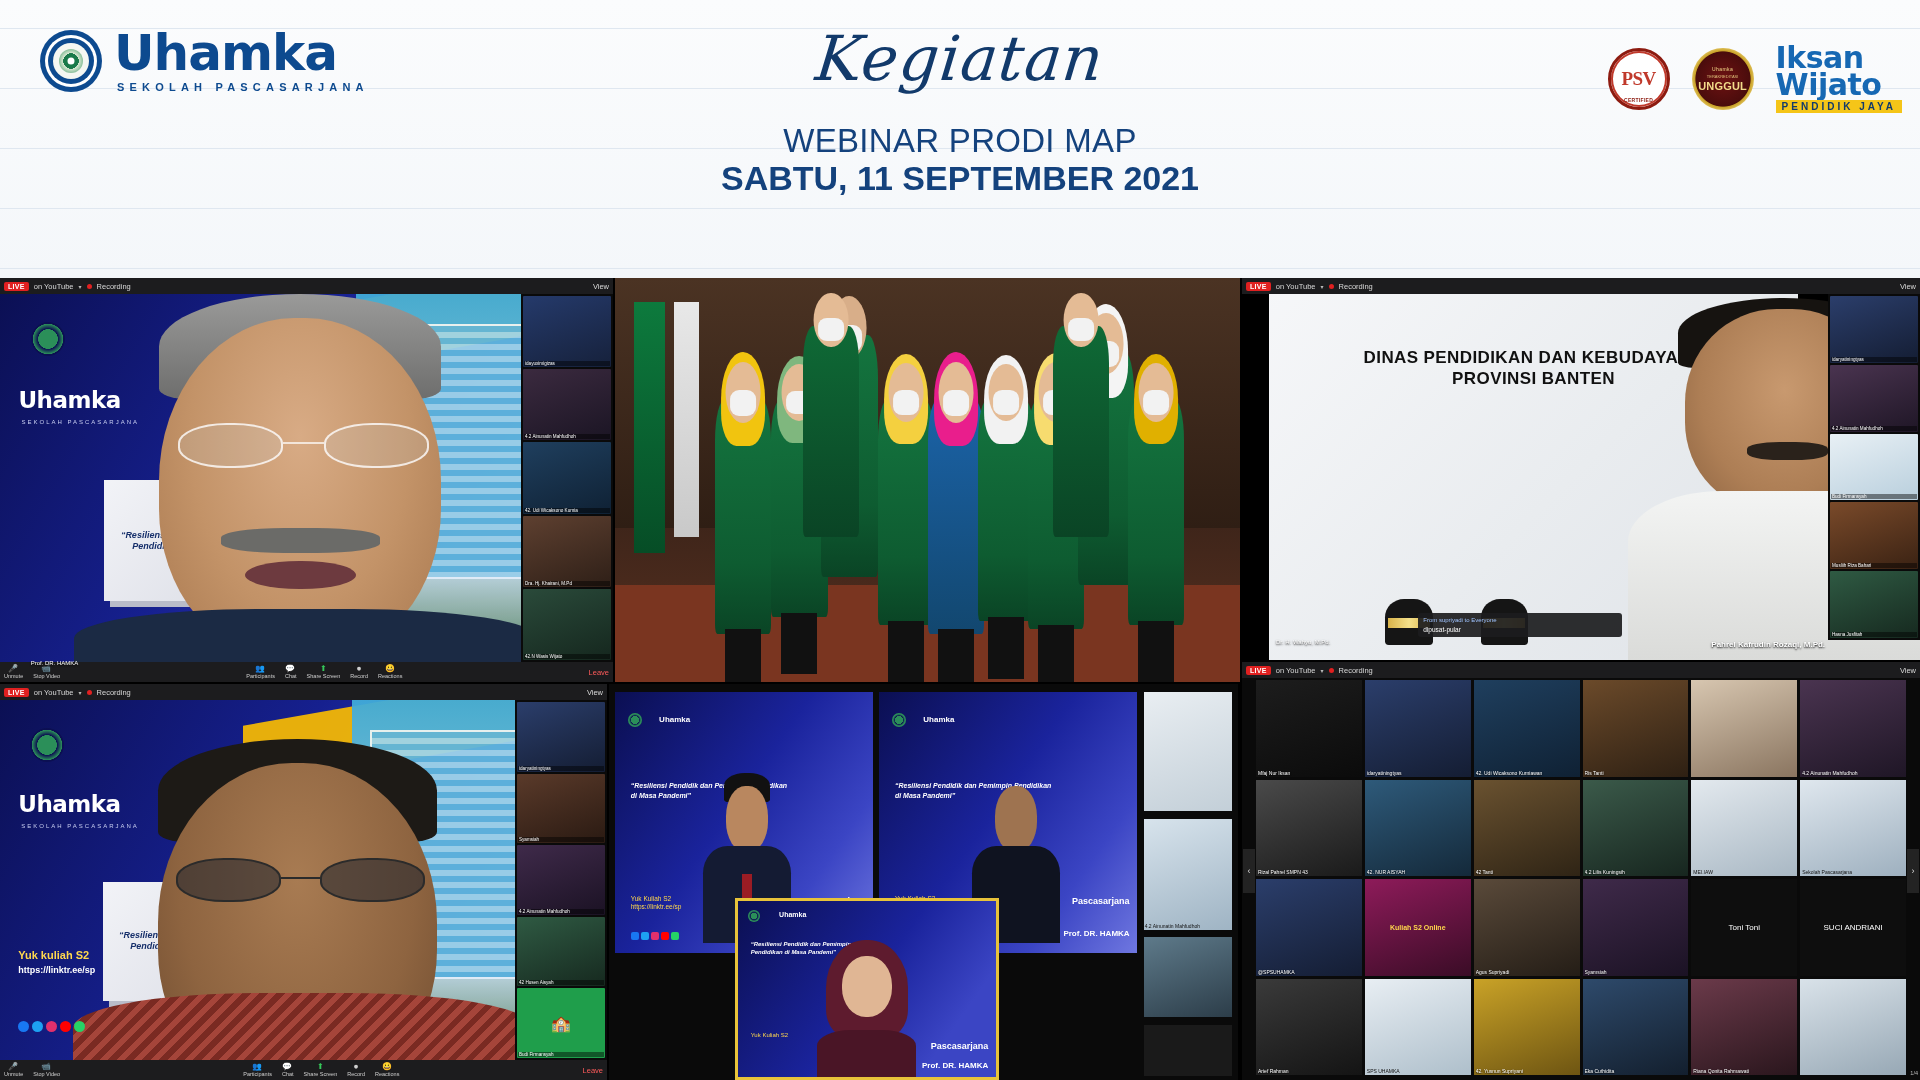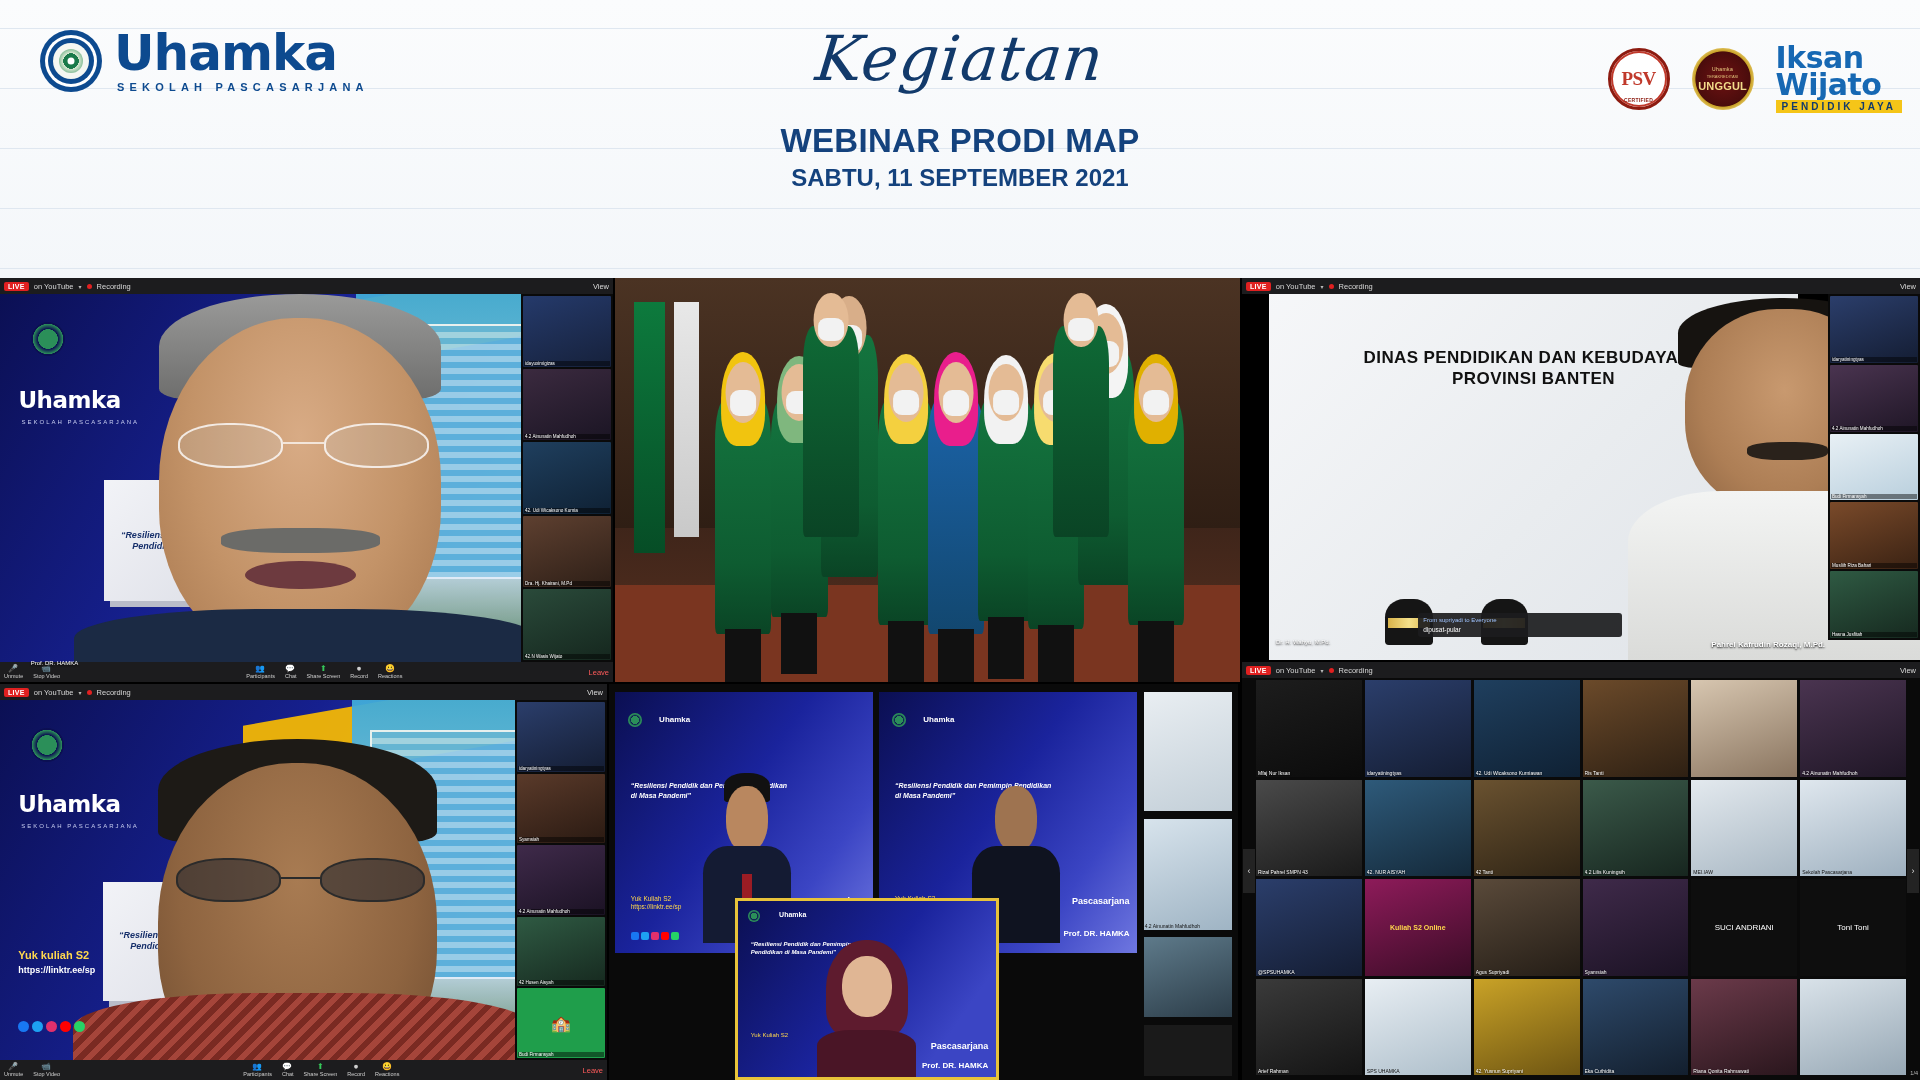--- a/index.html
+++ b/index.html
@@ -74,28 +74,28 @@
     font-size:62px; color:#123a6b;
     letter-spacing:1px;
     transform:skewX(-6deg);
   }
 
   .title-block {
     position:absolute; left:0; top:122px; width:1920px; text-align:center;
     color:#14427d;
   }
   .title-block .t1 {
-    font-size:33px; font-weight:bold; letter-spacing:.3px; line-height:38px;
+    font-size:33px; font-weight:normal; letter-spacing:.3px; line-height:38px;
   }
   .title-block .t2 {
     font-size:30px; font-weight:bold; letter-spacing:.2px; line-height:36px;
     white-space:nowrap;
   }
   .title-block .t3 {
-    font-size:24px; font-weight:bold; line-height:36px;
+    font-size:34px; font-weight:bold; line-height:36px;
   }
 
   .right-logos {
     position:absolute; right:18px; top:44px; display:flex; align-items:center; gap:22px;
   }
   .seal-psv {
     width:62px;height:62px;border-radius:50%;
     background:#ffffff;
     border:3px solid #8d1b10;
     position:relative; display:flex; align-items:center; justify-content:center;
@@ -967,24 +967,24 @@
         <div class="cell" style="background:linear-gradient(160deg,#8e1b5a,#3a0c26);display:flex;align-items:center;justify-content:center">
             <span style="color:#ffd84d;font-size:7px;font-weight:bold;text-align:center">Kuliah S2 Online</span>
           </div>
         <div class="cell" style="background:linear-gradient(160deg,#5a4a3a,#241d16)">
             <span class="nm">Agus Supriyadi</span>
           </div>
         <div class="cell" style="background:linear-gradient(160deg,#3f2a4a,#1b1224)">
             <span class="nm">Syamsiah</span>
           </div>
         <div class="cell" style="background:#0e0e0e">
+            <span class="pname">Toni Toni</span>
+          </div>
+        <div class="cell" style="background:#0e0e0e">
             <span class="pname">SUCI ANDRIANI</span>
-          </div>
-        <div class="cell" style="background:#0e0e0e">
-            <span class="pname">Toni Toni</span>
           </div>
 
         <div class="cell" style="background:linear-gradient(160deg,#3a3a3a,#141414)">
             <span class="nm">Arief Rahman</span>
           </div>
         <div class="cell" style="background:linear-gradient(160deg,#e8eef3,#aebfcb)">
             <span class="nm" style="color:#111;text-shadow:none">SPS UHAMKA</span>
           </div>
         <div class="cell" style="background:linear-gradient(160deg,#c9a227,#6e5512)">
             <span class="nm">42. Yusnun Supriyani</span>

